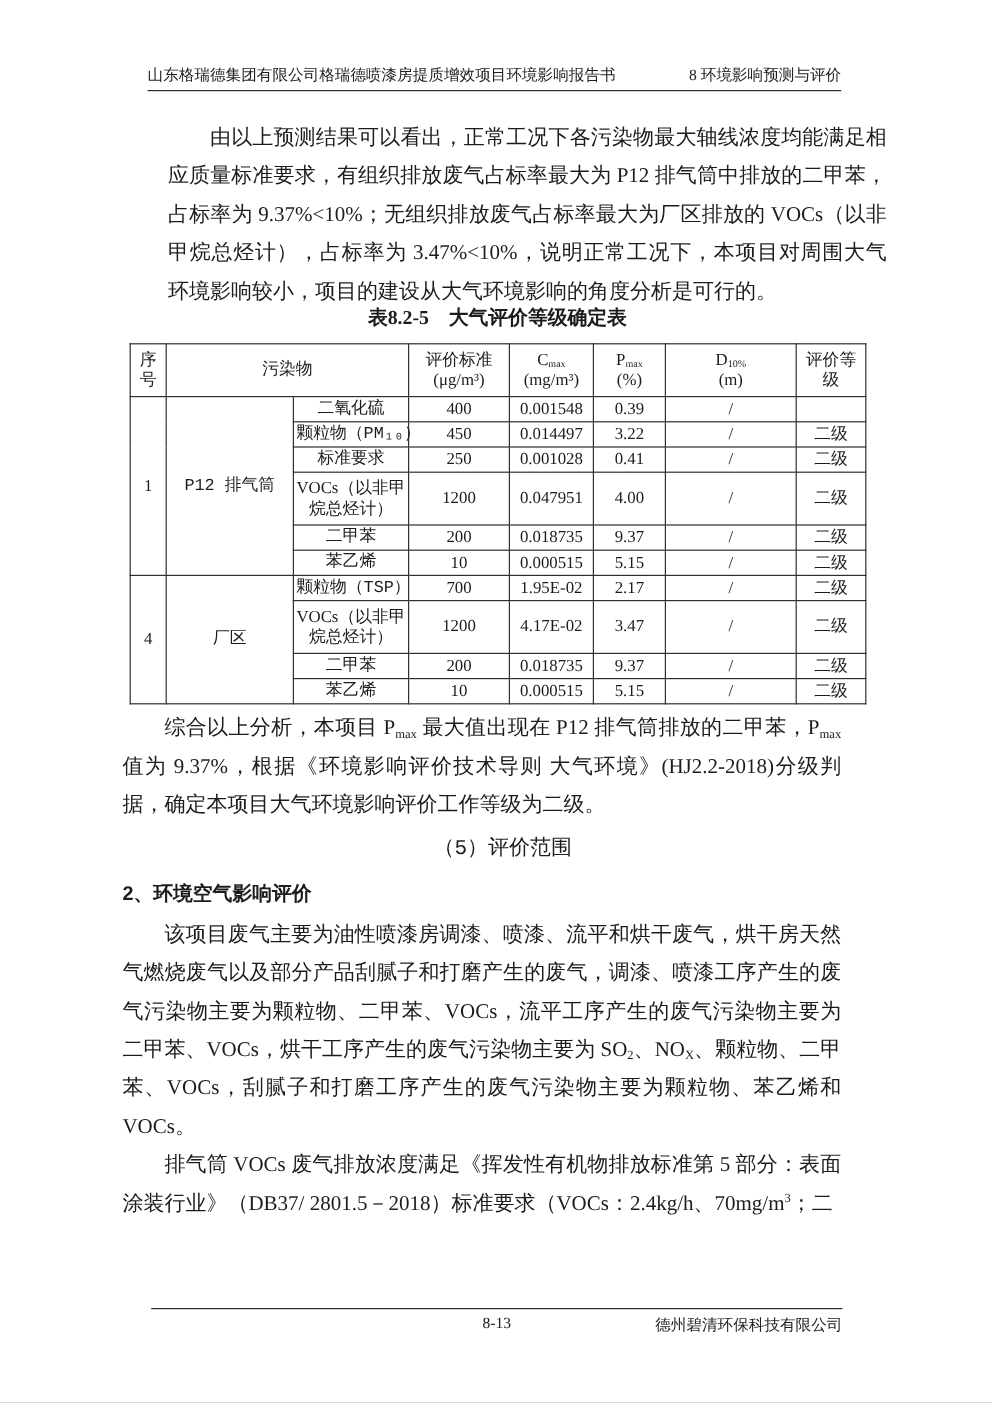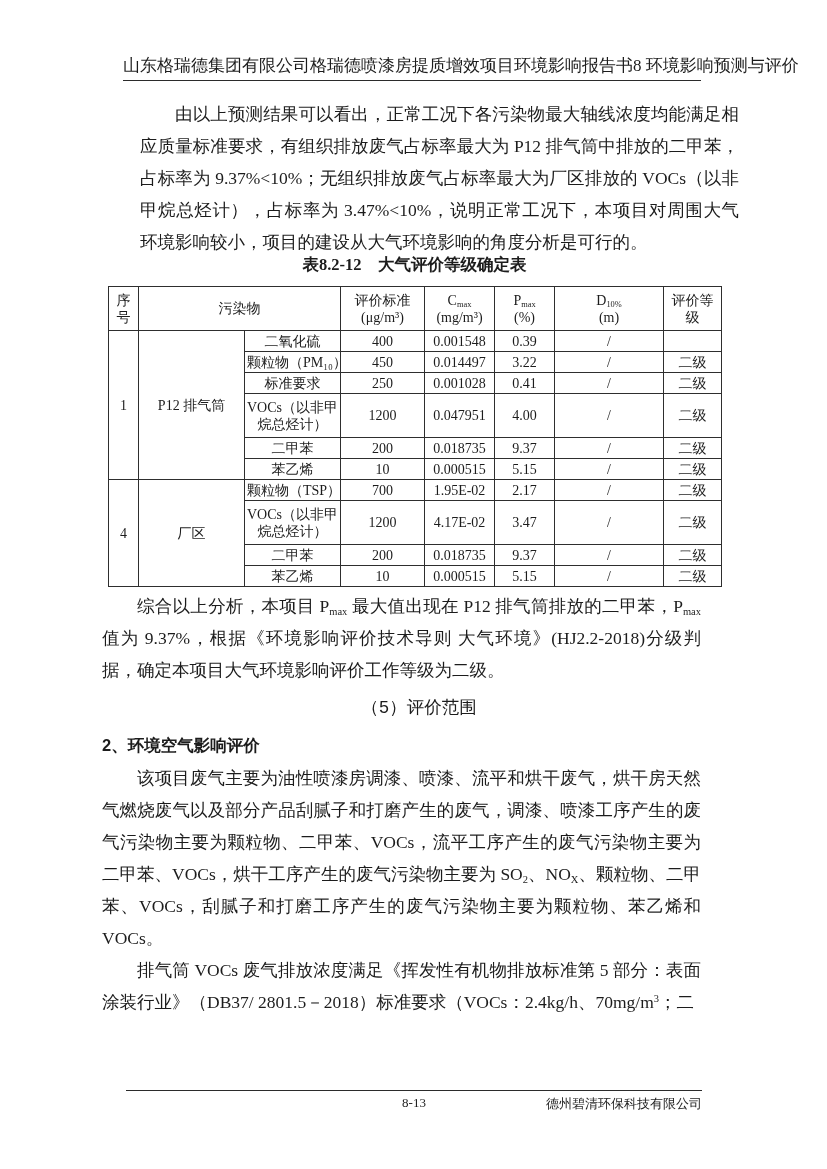--- a/index.html
+++ b/index.html
@@ -5,21 +5,21 @@
   html,body{margin:0;padding:0;background:#9b9b9b;}
   .page{
     position:relative;width:827px;height:1169px;margin:0 auto;background:#ffffff;
     font-family:"Liberation Serif","DejaVu Serif",serif;color:#1c1c1c;overflow:hidden;
   }
   
   .hdr{
     position:absolute;left:123px;top:54px;width:578px;
     display:flex;justify-content:space-between;align-items:flex-end;
     border-bottom:1.4px solid #2b2b2b;padding-bottom:3px;
-    font-size:17px;white-space:nowrap;
+    font-size:13px;white-space:nowrap;
   }
   
   .body1{position:absolute;left:102px;top:98px;width:599px;margin-left:38px;}
   .body2{position:absolute;left:102px;top:590px;width:599px;}
   p.para{margin:0;font-size:17.5px;line-height:32px;text-align:justify;text-indent:2em;}
   p.short{text-align:center;font-family:Liberation Mono, monospace;}
   p.mt{margin-top:6px;}
   h2.sect{
     margin:4px 0 0 0;font-family:"Liberation Sans","DejaVu Sans",sans-serif;
     font-weight:bold;font-size:16.5px;line-height:34px;text-align:left;
@@ -30,42 +30,42 @@
   .twrap{position:absolute;left:108px;top:252px;width:613px;}
   .ttitle{text-align:center;font-weight:bold;font-size:16.5px;line-height:26px;margin-bottom:8px;}
   table.evt{border-collapse:collapse;width:613px;table-layout:fixed;}
   .evt td{
     border:1.4px solid #2e2e2e;text-align:center;vertical-align:middle;
     font-size:14px;line-height:17px;padding:1px 2px;
   }
   .evt tr{height:21px;}
   .evt tr.hrow{height:44px;}
   .evt tr.tall{height:44px;}
-  .evt td.nw{white-space:nowrap;}
+  .evt td.nw{white-space:nowrap;font-family:Liberation Mono, monospace;}
   
   .ftr{position:absolute;left:126px;top:1090px;width:576px;height:26px;border-top:1.4px solid #2b2b2b;font-size:13px;}
   .ftr .pageno{position:absolute;left:0;right:0;top:4px;text-align:center;}
   .ftr .company{position:absolute;right:0;top:4px;white-space:nowrap;}
 </style>
 </head>
 <body>
 
 <div class="page">
 
   <div class="hdr">
     <span>山东格瑞德集团有限公司格瑞德喷漆房提质增效项目环境影响报告书</span>
     <span>8 环境影响预测与评价</span>
   </div>
 
   <div class="body1">
     <p class="para"><span>由以上预测结果可以看出，正常工况下各污染物最大轴线浓度均能满足相应质量标准要求，有组织排放废气占标率最大为 P12 排气筒中排放的二甲苯，占标率为 9.37%&lt;10%；无组织排放废气占标率最大为厂区排放的 VOCs（以非甲烷总烃计），占标率为 3.47%&lt;10%，说明正常工况下，本项目对周围大气环境影响较小，项目的建设从大气环境影响的角度分析是可行的。</span></p>
   </div>
 
   <div class="twrap">
-    <div class="ttitle">表8.2-12　大气评价等级确定表</div>
+    <div class="ttitle">表8.2-5　大气评价等级确定表</div>
     <table class="evt">
       <colgroup>
         <col style="width:30px">
           <col style="width:106px">
           <col style="width:96px">
           <col style="width:84px">
         <col style="width:70px">
           <col style="width:60px">
           <col style="width:109px">
           <col style="width:58px">

